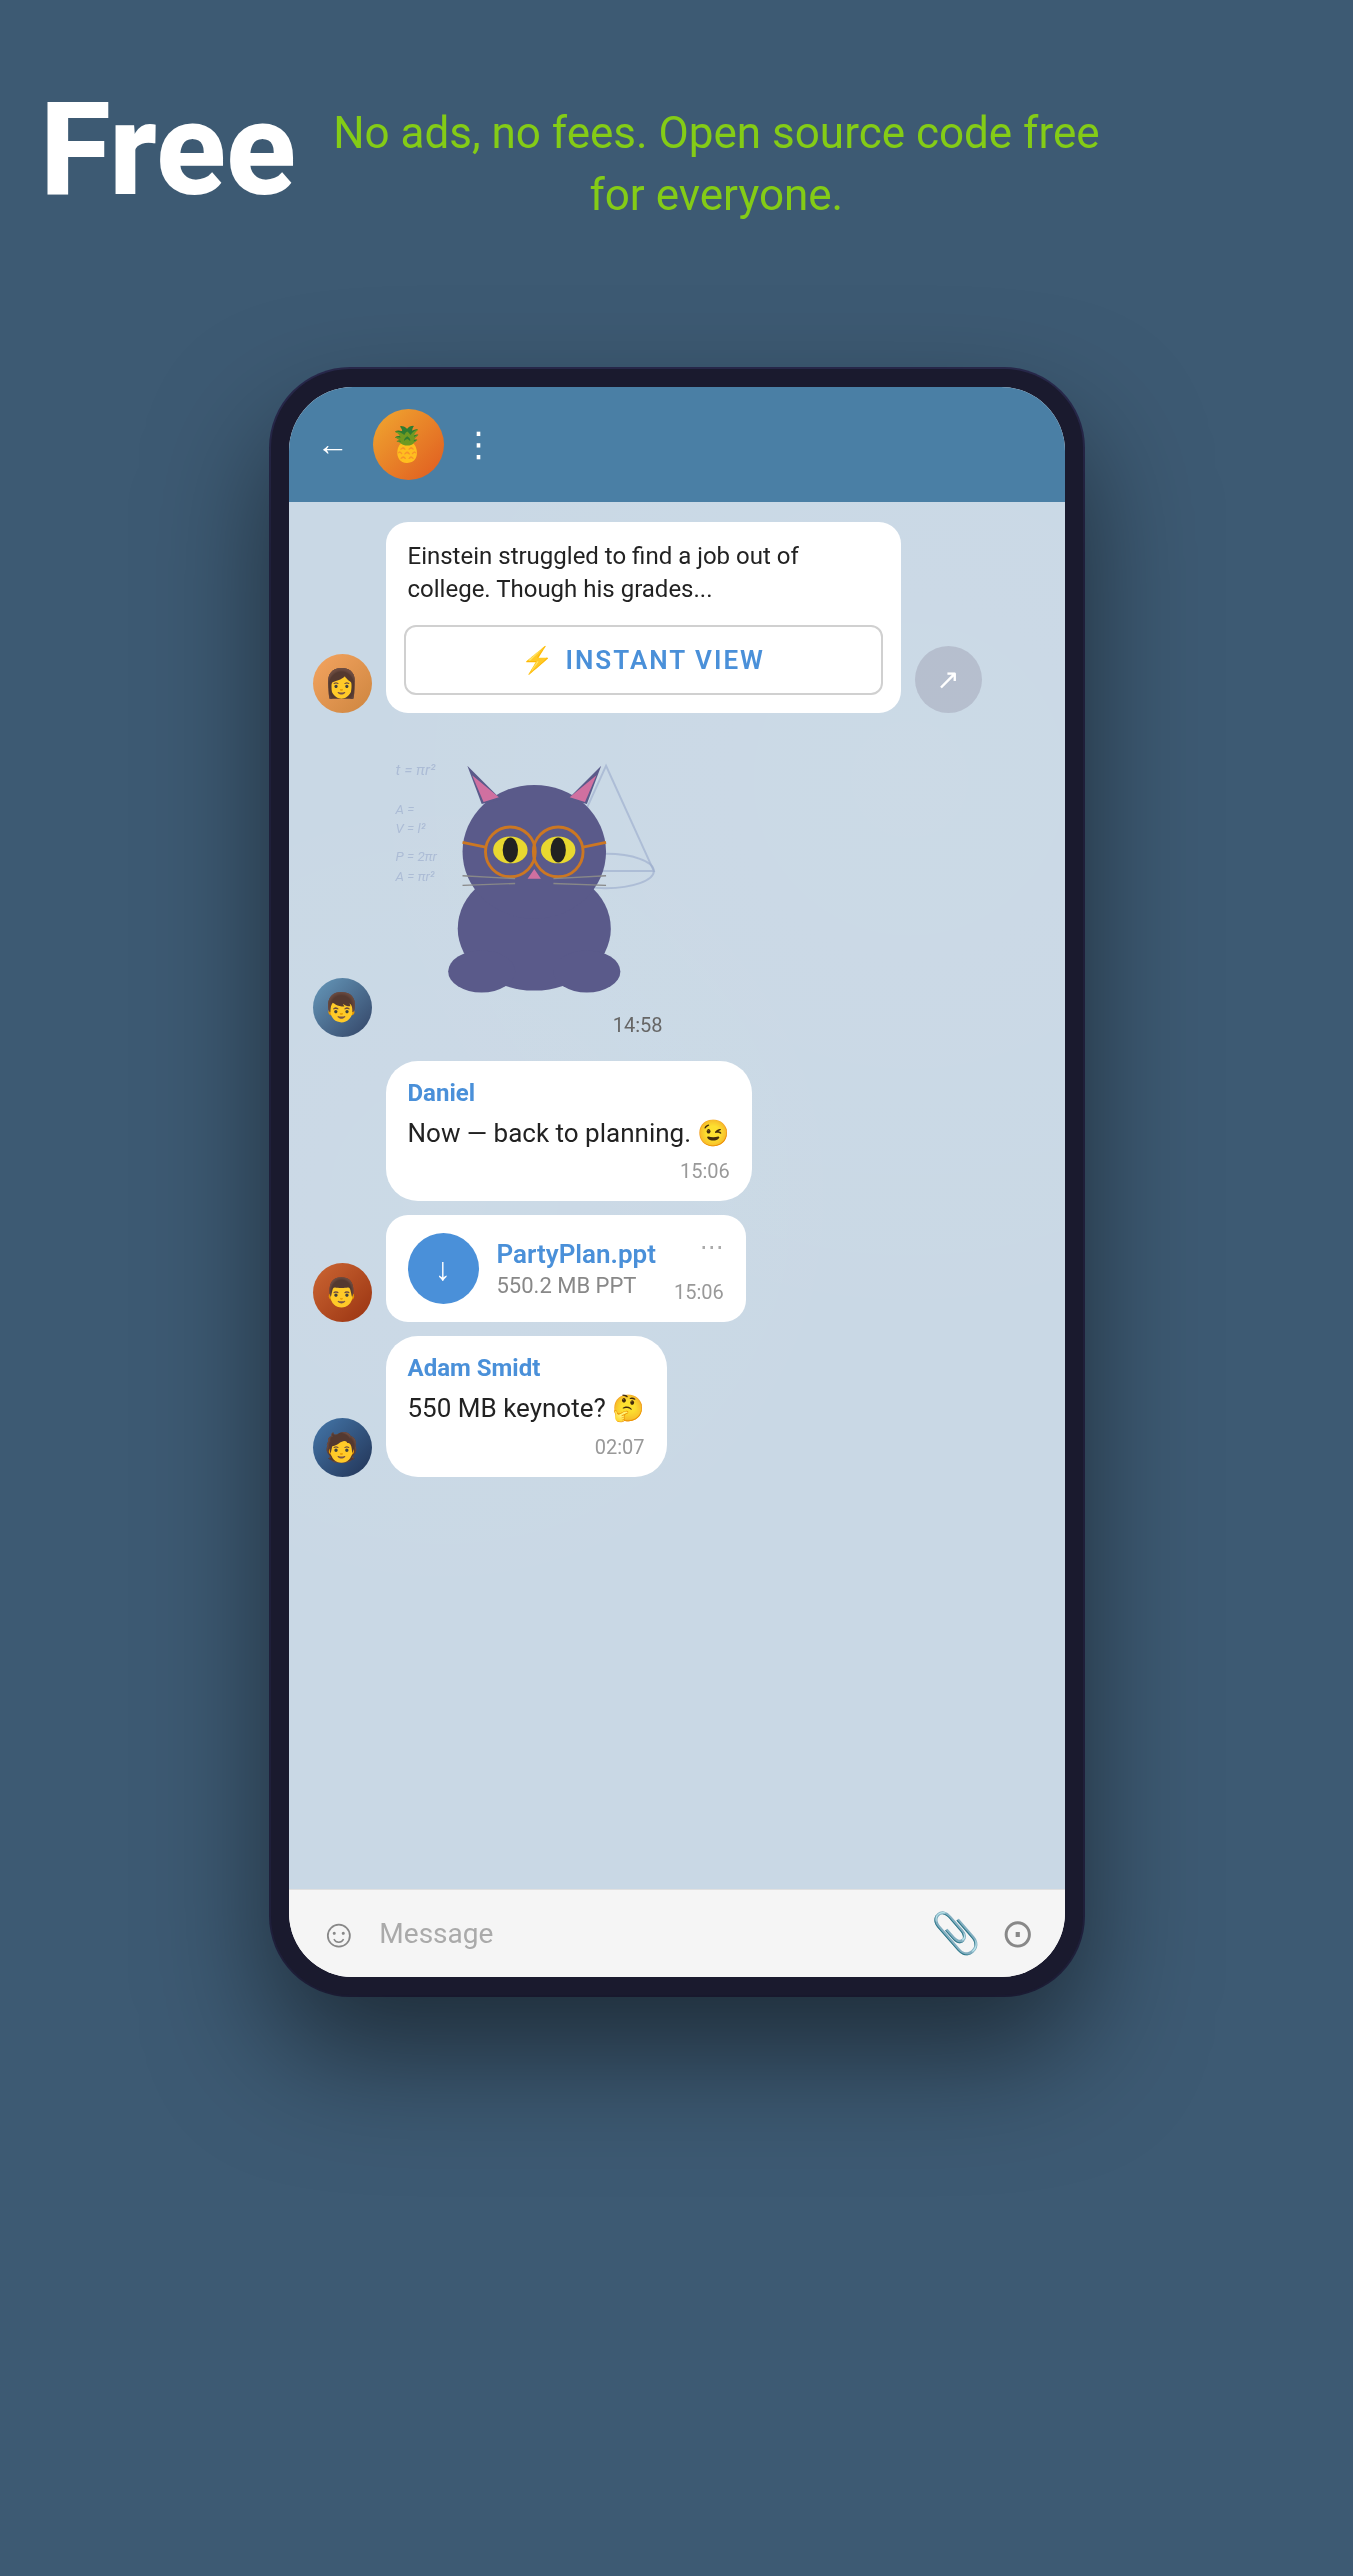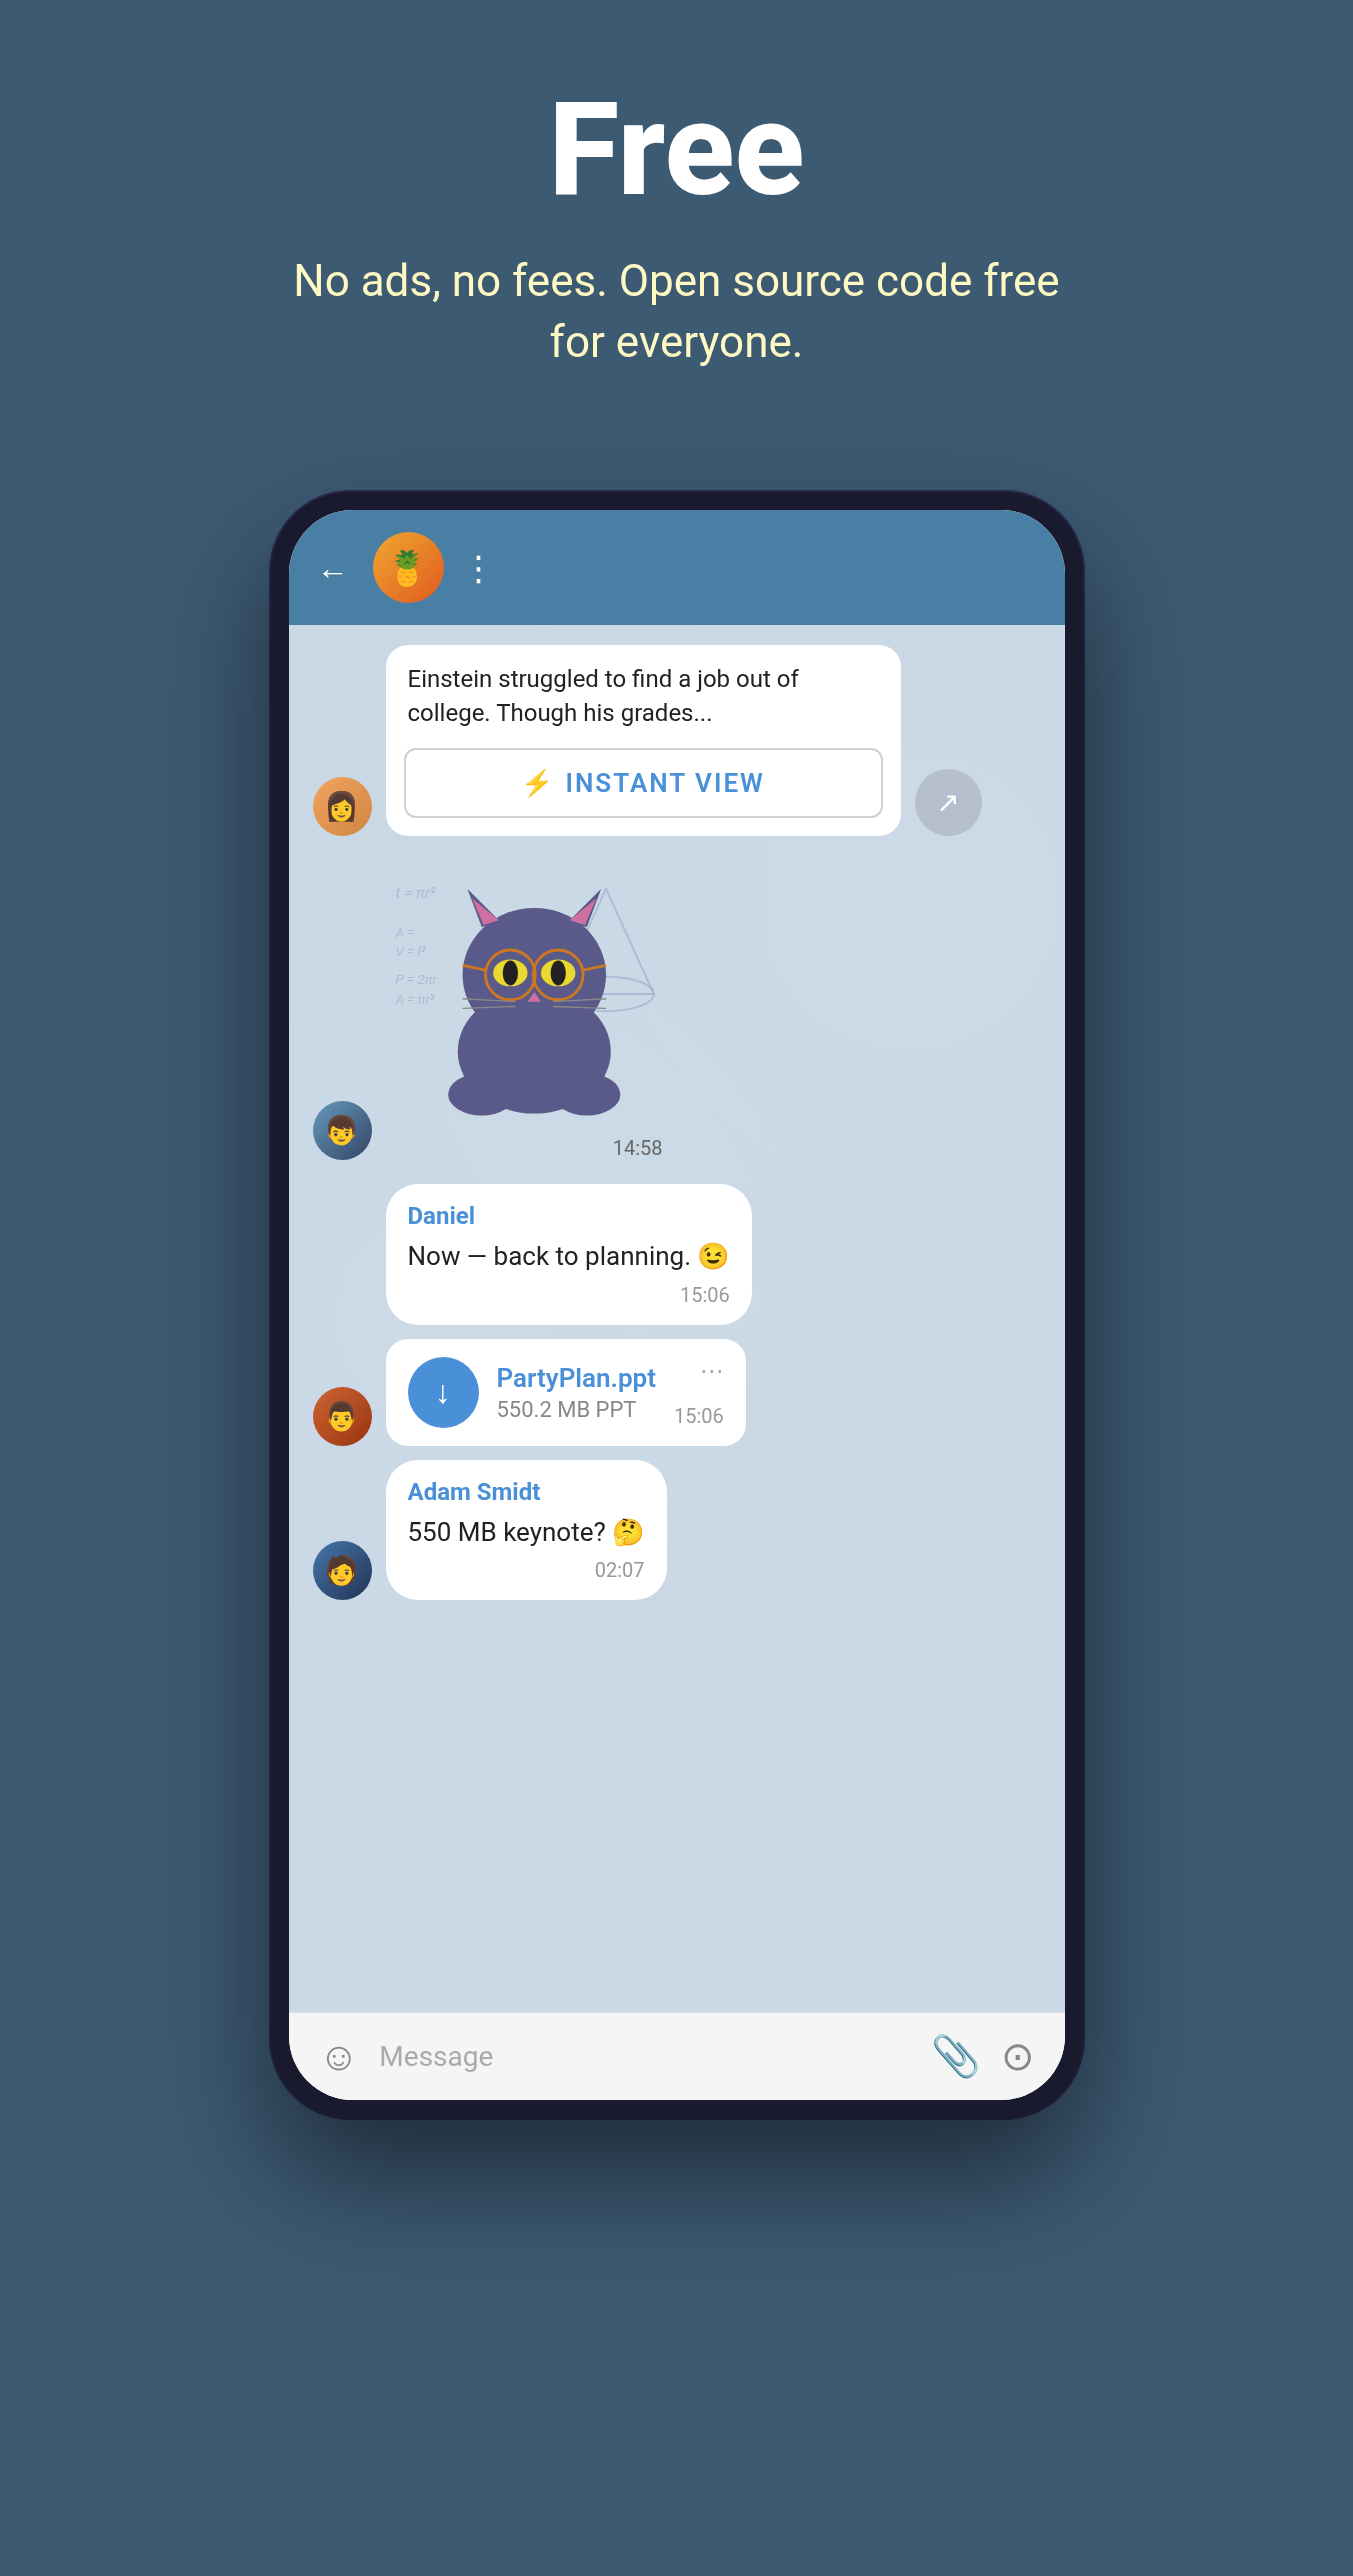--- a/index.html
+++ b/index.html
@@ -12,38 +12,38 @@
       flex-direction: column;
       align-items: center;
       font-family: -apple-system, BlinkMacSystemFont, 'Segoe UI', Roboto, sans-serif;
       overflow-x: hidden;
     }
 
     
     .hero {
       width: 100%;
       display: flex;
-      flex-direction: column;
       align-items: center;
       padding: 79px 40px 59px;
+      gap: 24px;
     }
 
     .hero-title {
       font-size: 129px;
       font-weight: 800;
       color: #ffffff;
       text-align: center;
       line-height: 1.1;
       margin-bottom: 30px;
     }
 
     .hero-subtitle {
       font-size: 44px;
       font-weight: 400;
-      color: #fef9c3;
+      color: #84cc16;
       text-align: center;
       line-height: 1.4;
       max-width: 793px;
     }
 
     
     .phone-container {
       width: 812px;
       margin-top: 59px;
       position: relative;

